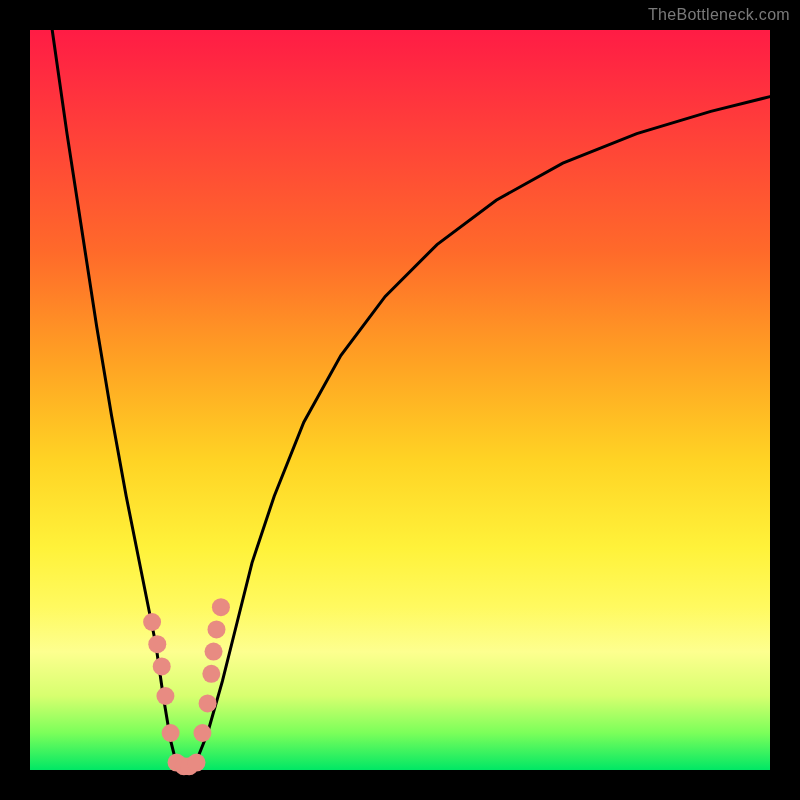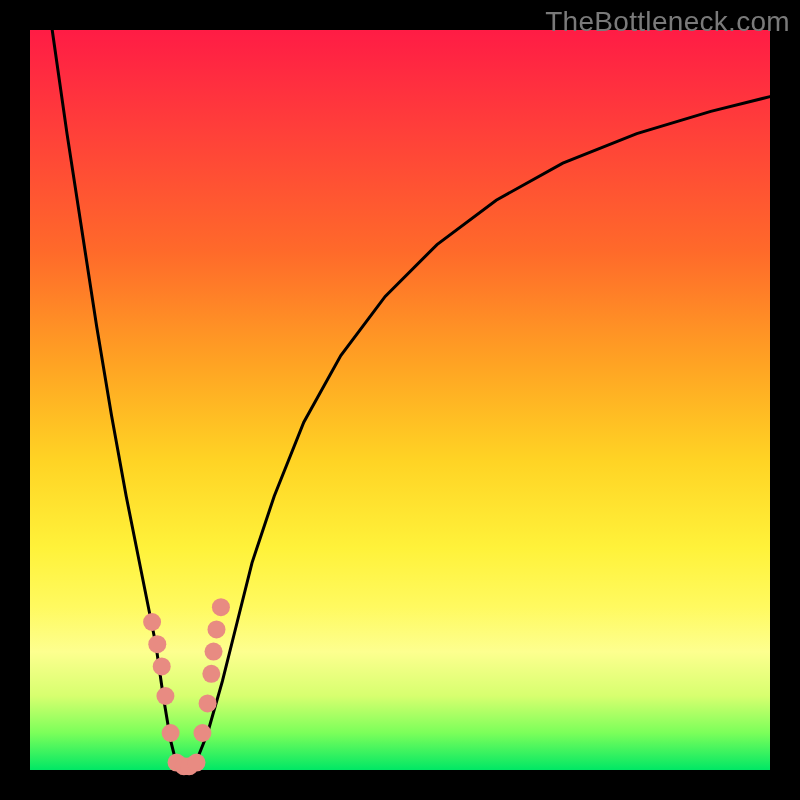--- a/index.html
+++ b/index.html
@@ -31,21 +31,21 @@
       #d7ff6f 90%,
       #7bff5a 95%,
       #00e765 100%
     );
   }
   .watermark {
     position: absolute;
     top: 6px;
     right: 10px;
     color: #7a7a7a;
-    font-size: 28px;
+    font-size: 16px;
     font-weight: 400;
     letter-spacing: 0.3px;
     user-select: none;
   }
   svg.curve {
     position: absolute;
     inset: 0;
   }
 </style>
 </head>

